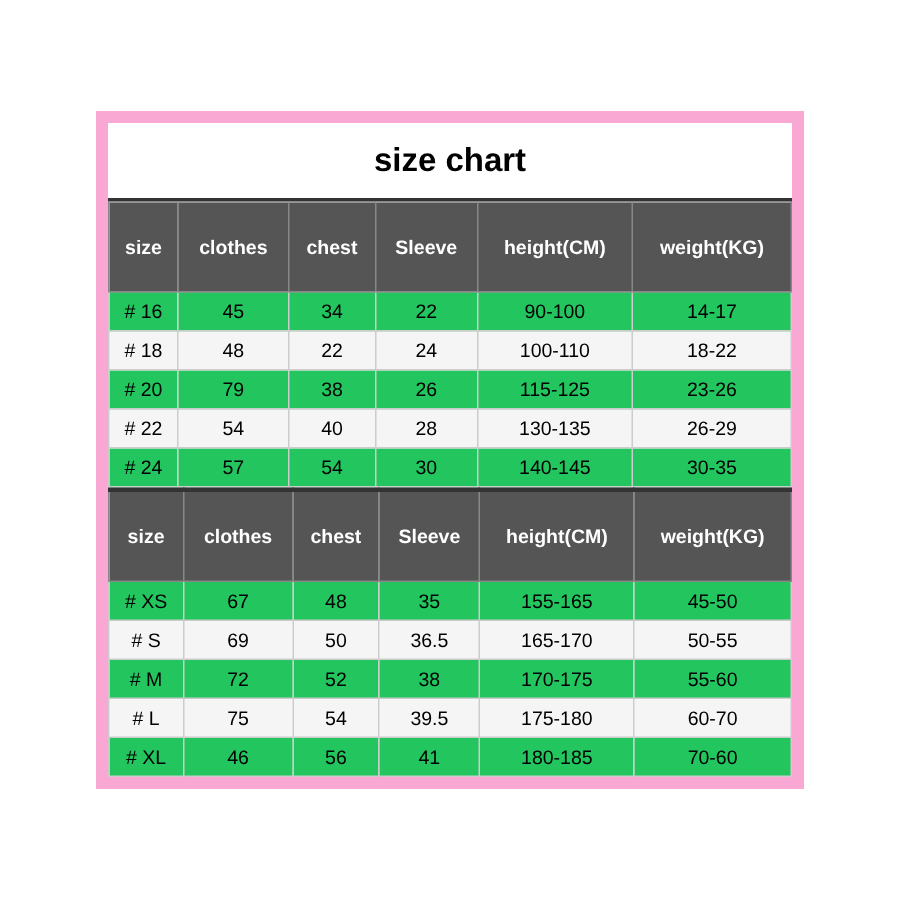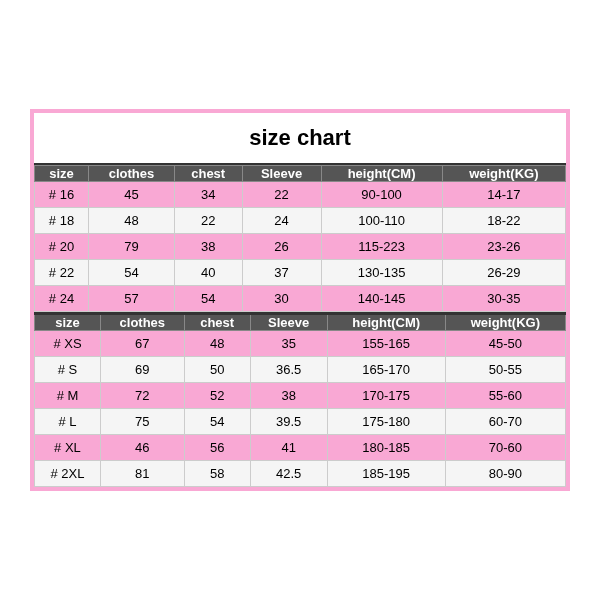--- a/index.html
+++ b/index.html
@@ -6,49 +6,49 @@
     body {
       width: 600px;
       height: 600px;
       background: #fff;
       display: flex;
       align-items: center;
       justify-content: center;
       font-family: Arial, sans-serif;
     }
     .container {
-      width: 540px;
-      border: 4px solid #f9a8d4;
+      width: 472px;
+      border: 8px solid #f9a8d4;
       background: #fff;
     }
     .title {
       text-align: center;
       font-size: 22px;
       font-weight: bold;
       padding: 12px 0;
       background: #fff;
       border-bottom: 2px solid #333;
     }
     table {
       width: 100%;
       border-collapse: collapse;
     }
     thead tr {
       background: #555;
       color: #fff;
     }
     thead th {
-      padding: 0 4px;
+      padding: 22px 4px;
       font-size: 13px;
       font-weight: bold;
       text-align: center;
       border: 1px solid #888;
     }
     tbody tr {
-      background: #f9a8d4;
+      background: #22c55e;
     }
     tbody tr:nth-child(even) {
       background: #f5f5f5;
     }
     tbody td {
       padding: 5px 4px;
       font-size: 13px;
       text-align: center;
       border: 1px solid #ccc;
     }
@@ -92,28 +92,28 @@
           <td>22</td>
           <td>24</td>
           <td>100-110</td>
           <td>18-22</td>
         </tr>
         <tr>
           <td># 20</td>
           <td>79</td>
           <td>38</td>
           <td>26</td>
-          <td>115-223</td>
+          <td>115-125</td>
           <td>23-26</td>
         </tr>
         <tr>
           <td># 22</td>
           <td>54</td>
           <td>40</td>
-          <td>37</td>
+          <td>28</td>
           <td>130-135</td>
           <td>26-29</td>
         </tr>
         <tr>
           <td># 24</td>
           <td>57</td>
           <td>54</td>
           <td>30</td>
           <td>140-145</td>
           <td>30-35</td>
@@ -166,23 +166,15 @@
           <td>60-70</td>
         </tr>
         <tr>
           <td># XL</td>
           <td>46</td>
           <td>56</td>
           <td>41</td>
           <td>180-185</td>
           <td>70-60</td>
         </tr>
-        <tr>
-          <td># 2XL</td>
-          <td>81</td>
-          <td>58</td>
-          <td>42.5</td>
-          <td>185-195</td>
-          <td>80-90</td>
-        </tr>
       </tbody>
   </table>
 </div>
 
 </body></html>

